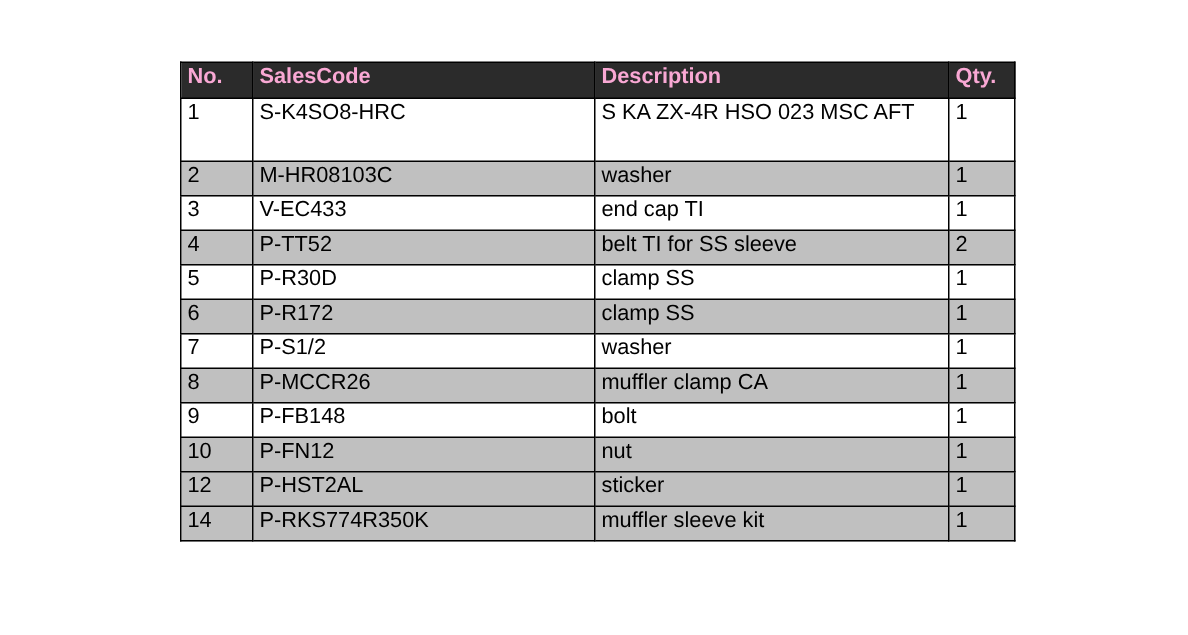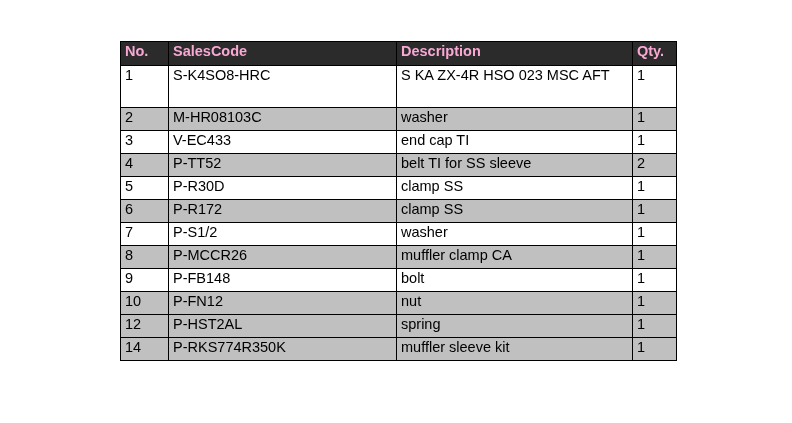--- a/index.html
+++ b/index.html
@@ -144,21 +144,21 @@
         </tr>
         <tr class="shaded">
           <td>10</td>
           <td>P-FN12</td>
           <td>nut</td>
           <td>1</td>
         </tr>
         <tr class="shaded">
           <td>12</td>
           <td>P-HST2AL</td>
-          <td>spring</td>
+          <td>sticker</td>
           <td>1</td>
         </tr>
         <tr class="shaded">
           <td>14</td>
           <td>P-RKS774R350K</td>
           <td>muffler sleeve kit</td>
           <td>1</td>
         </tr>
       </tbody>
     </table>

